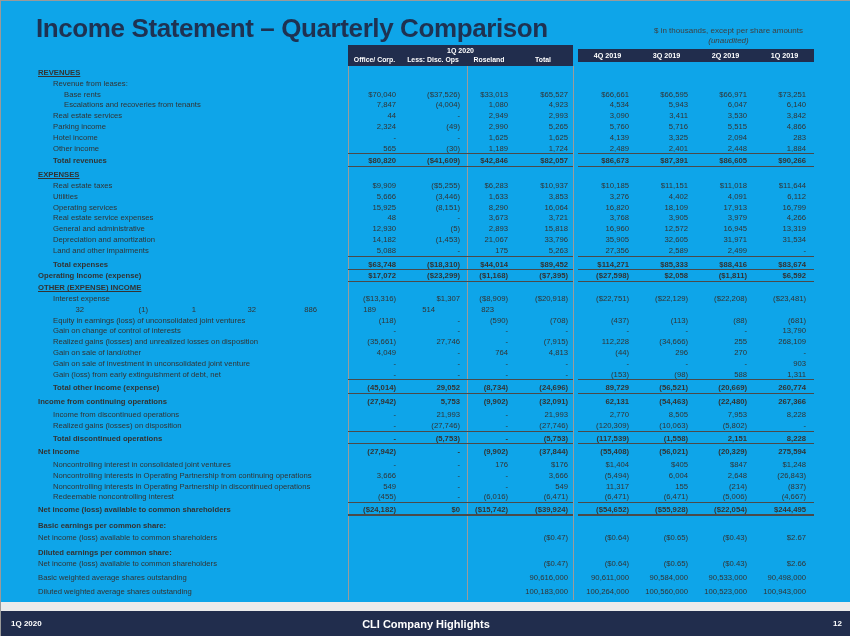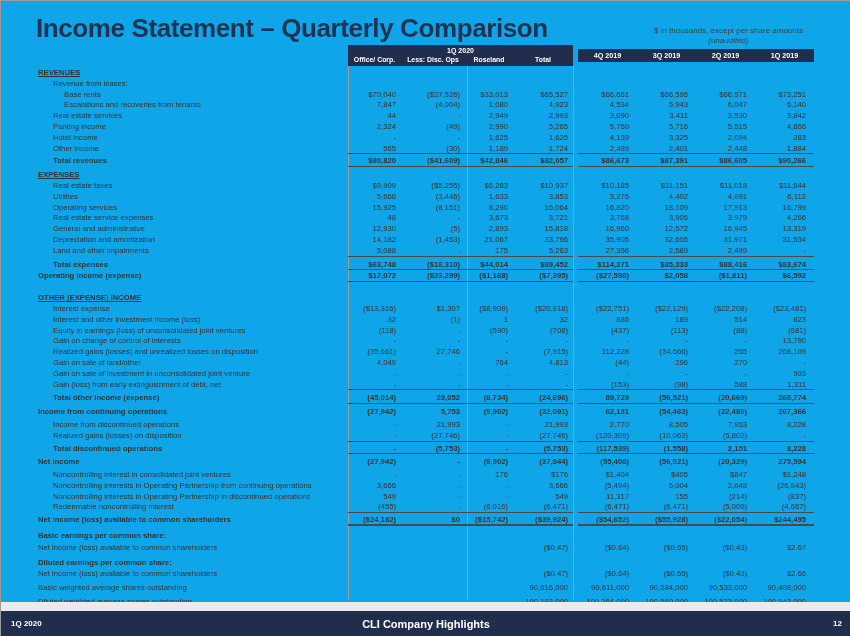--- a/index.html
+++ b/index.html
@@ -287,37 +287,36 @@
         <span class="val c0">$17,072</span>
         <span class="val c1">($23,299)</span>
         <span class="val c2">($1,168)</span>
         <span class="val c3">($7,395)</span>
         <span class="sp"></span>
         <span class="q">($27,598)</span>
         <span class="q">$2,058</span>
         <span class="q">($1,811)</span>
         <span class="q">$6,592</span>
       </div>
-      <div class="r sec" style="margin-top: 11px;">
+      <div class="r sec" style="margin-top: 1px;">
         <div class="lbl">OTHER (EXPENSE) INCOME</div>
       </div>
       <div class="r i1">
         <div class="lbl">Interest expense</div>
         <span class="val c0">($13,316)</span>
         <span class="val c1">$1,307</span>
         <span class="val c2">($8,909)</span>
         <span class="val c3">($20,918)</span>
         <span class="sp"></span>
         <span class="q">($22,751)</span>
         <span class="q">($22,129)</span>
         <span class="q">($22,208)</span>
         <span class="q">($23,481)</span>
       </div>
       <div class="r i1">
-        <div class="lbl">Interest and other investment income (loss)</div>
         <span class="val c0">32</span>
         <span class="val c1">(1)</span>
         <span class="val c2">1</span>
         <span class="val c3">32</span>
         <span class="sp"></span>
         <span class="q">886</span>
         <span class="q">189</span>
         <span class="q">514</span>
         <span class="q">823</span>
       </div>

